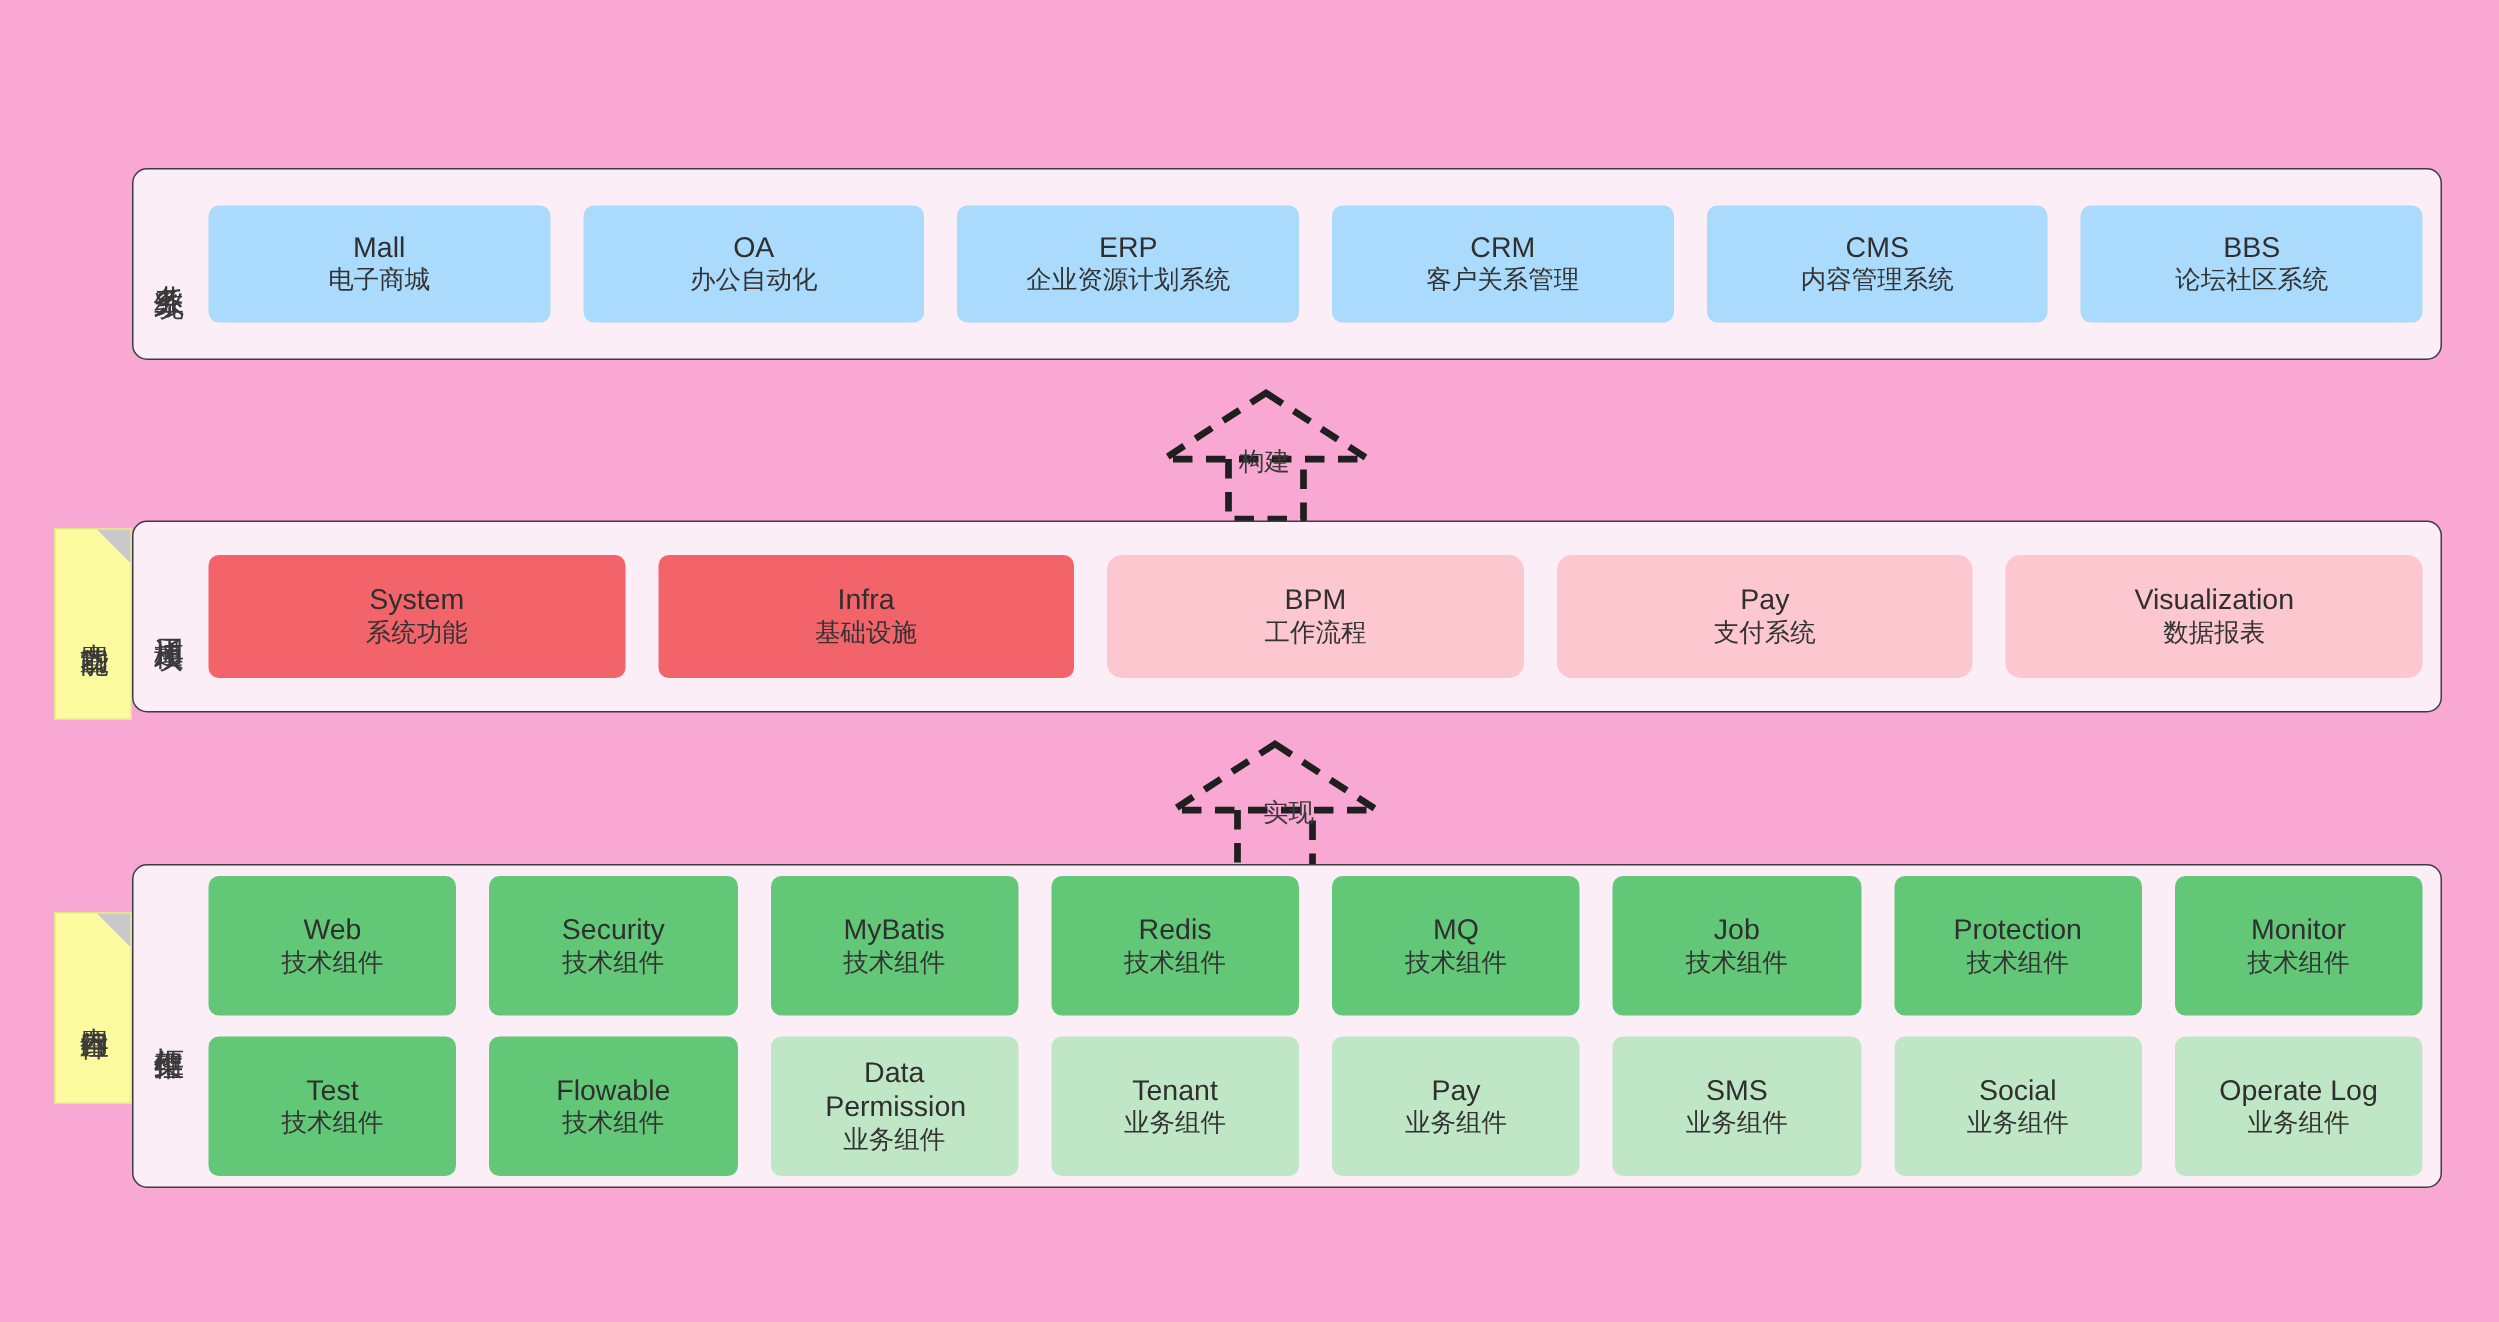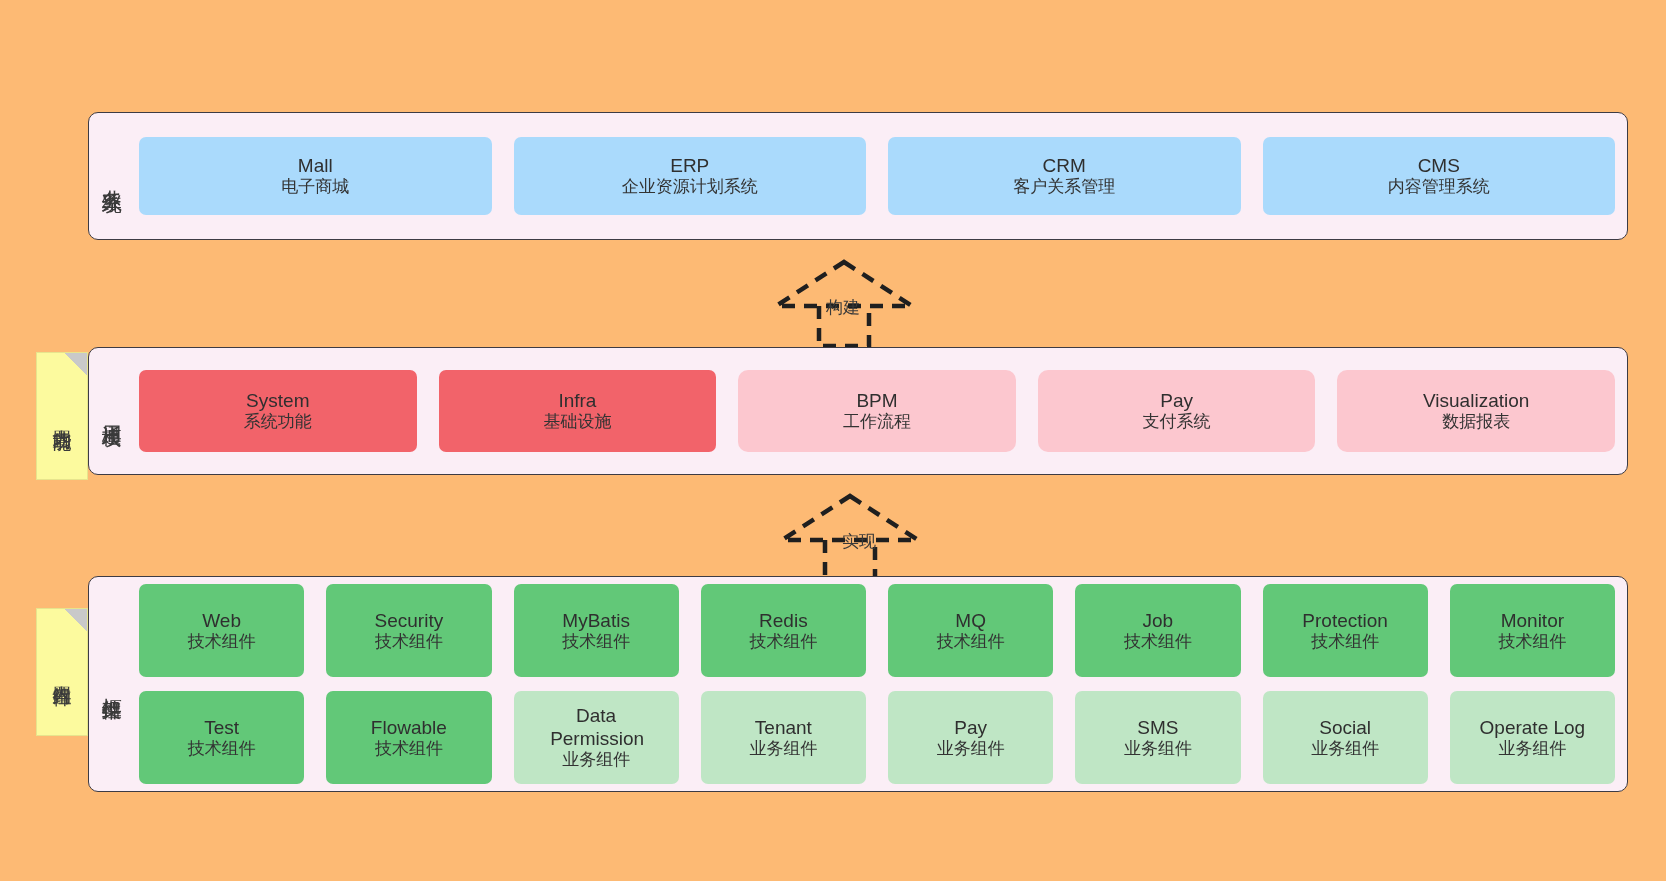--- a/index.html
+++ b/index.html
@@ -13,21 +13,21 @@
     height: 881px;
     font-family: "Liberation Sans", "DejaVu Sans", sans-serif;
     color: #333333;
     overflow: hidden;
     position: relative;
   }
 
   .canvas {
     position: absolute;
     inset: 0;
-    background: #fdba74;
+    background: #f9a8d4;
   }
 
   
   .layer {
     position: absolute;
     box-sizing: border-box;
     background: #fbeef6;
     border: 1.6px solid #3d3b44;
     border-radius: 10px;
     display: flex;
@@ -142,30 +142,38 @@
 
   <div class="layer" id="layer-business" style="left:88px; top:112px; width:1540px; height:128px;">
     <div class="layer-title">业务系统</div>
     <div class="layer-body">
       <div class="row biz-row">
         <div class="node c-blue">
           <span class="n-title">Mall</span>
           <span class="n-sub">电子商城</span>
         </div>
         <div class="node c-blue">
+          <span class="n-title">OA</span>
+          <span class="n-sub">办公自动化</span>
+        </div>
+        <div class="node c-blue">
           <span class="n-title">ERP</span>
           <span class="n-sub">企业资源计划系统</span>
         </div>
         <div class="node c-blue">
           <span class="n-title">CRM</span>
           <span class="n-sub">客户关系管理</span>
         </div>
         <div class="node c-blue">
           <span class="n-title">CMS</span>
           <span class="n-sub">内容管理系统</span>
+        </div>
+        <div class="node c-blue">
+          <span class="n-title">BBS</span>
+          <span class="n-sub">论坛社区系统</span>
         </div>
       </div>
     </div>
   </div>
 
   <div class="connector" style="left:764px; top:256px; width:160px; height:92px;">
     <svg width="160" height="92" viewBox="0 0 160 92">
       <path d="M 80 6 L 148 50 L 12 50 Z" fill="none" stroke="#1f1f1f" stroke-width="4.5" stroke-dasharray="13 9" stroke-linejoin="miter"></path>
       <path d="M 55 50 L 55 90 L 105 90 L 105 50" fill="none" stroke="#1f1f1f" stroke-width="4.5" stroke-dasharray="13 9"></path>
     </svg>

